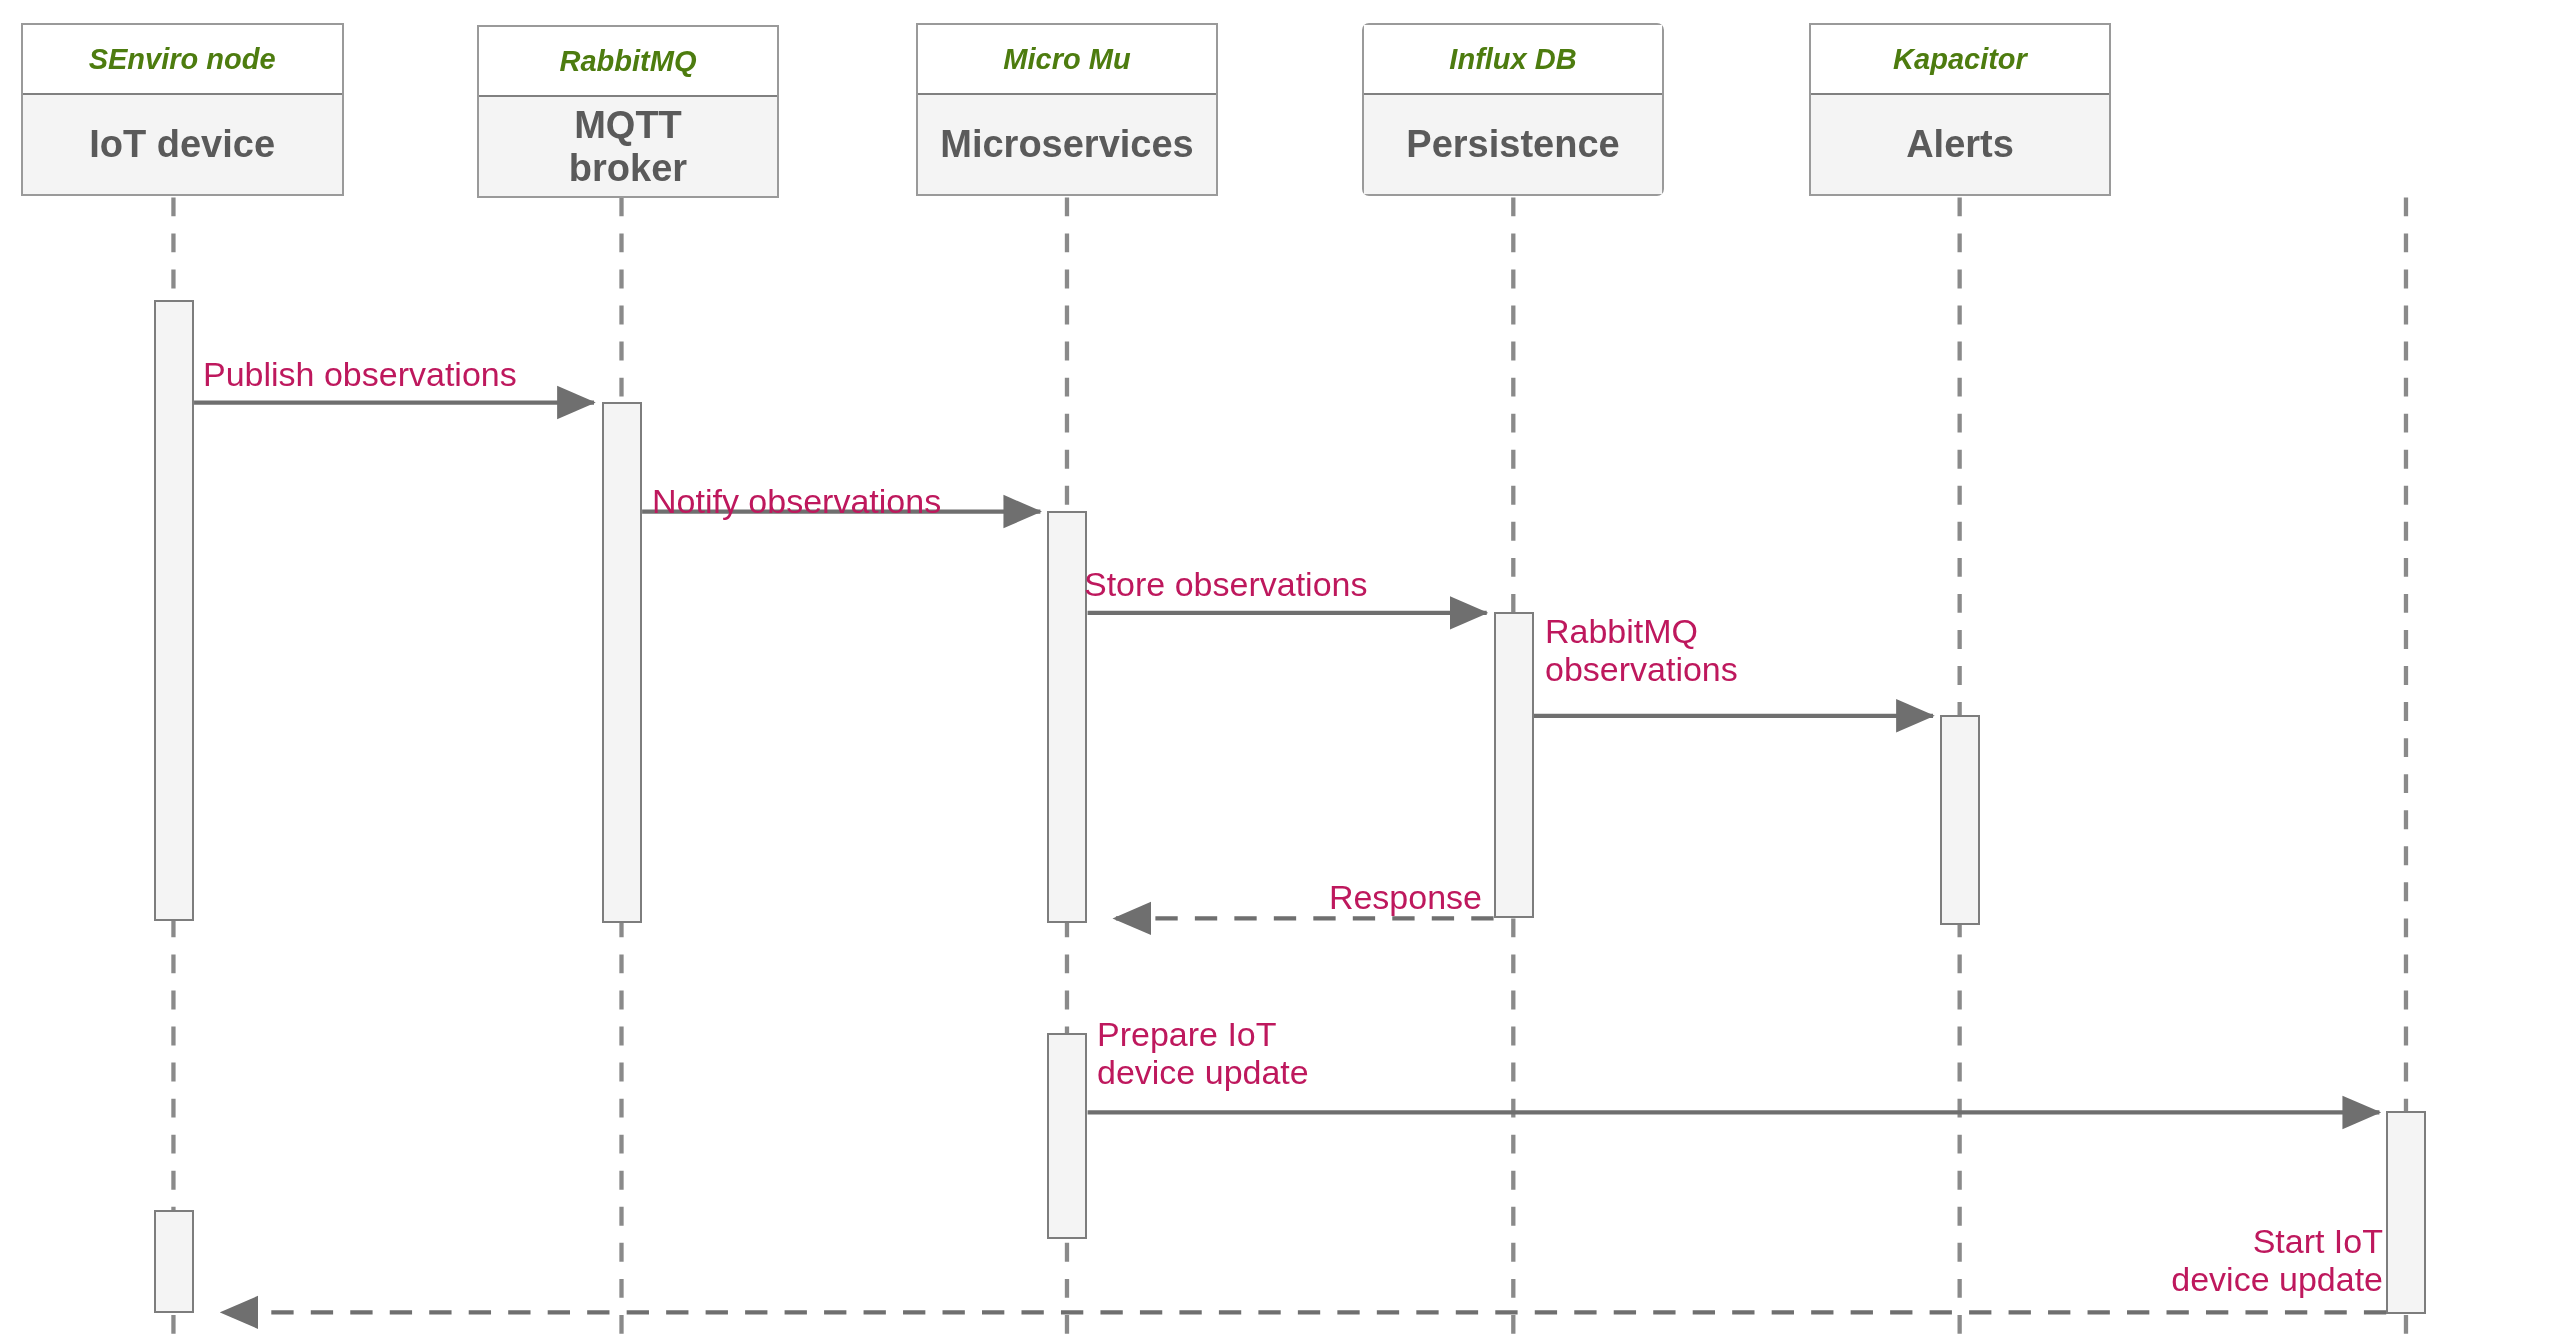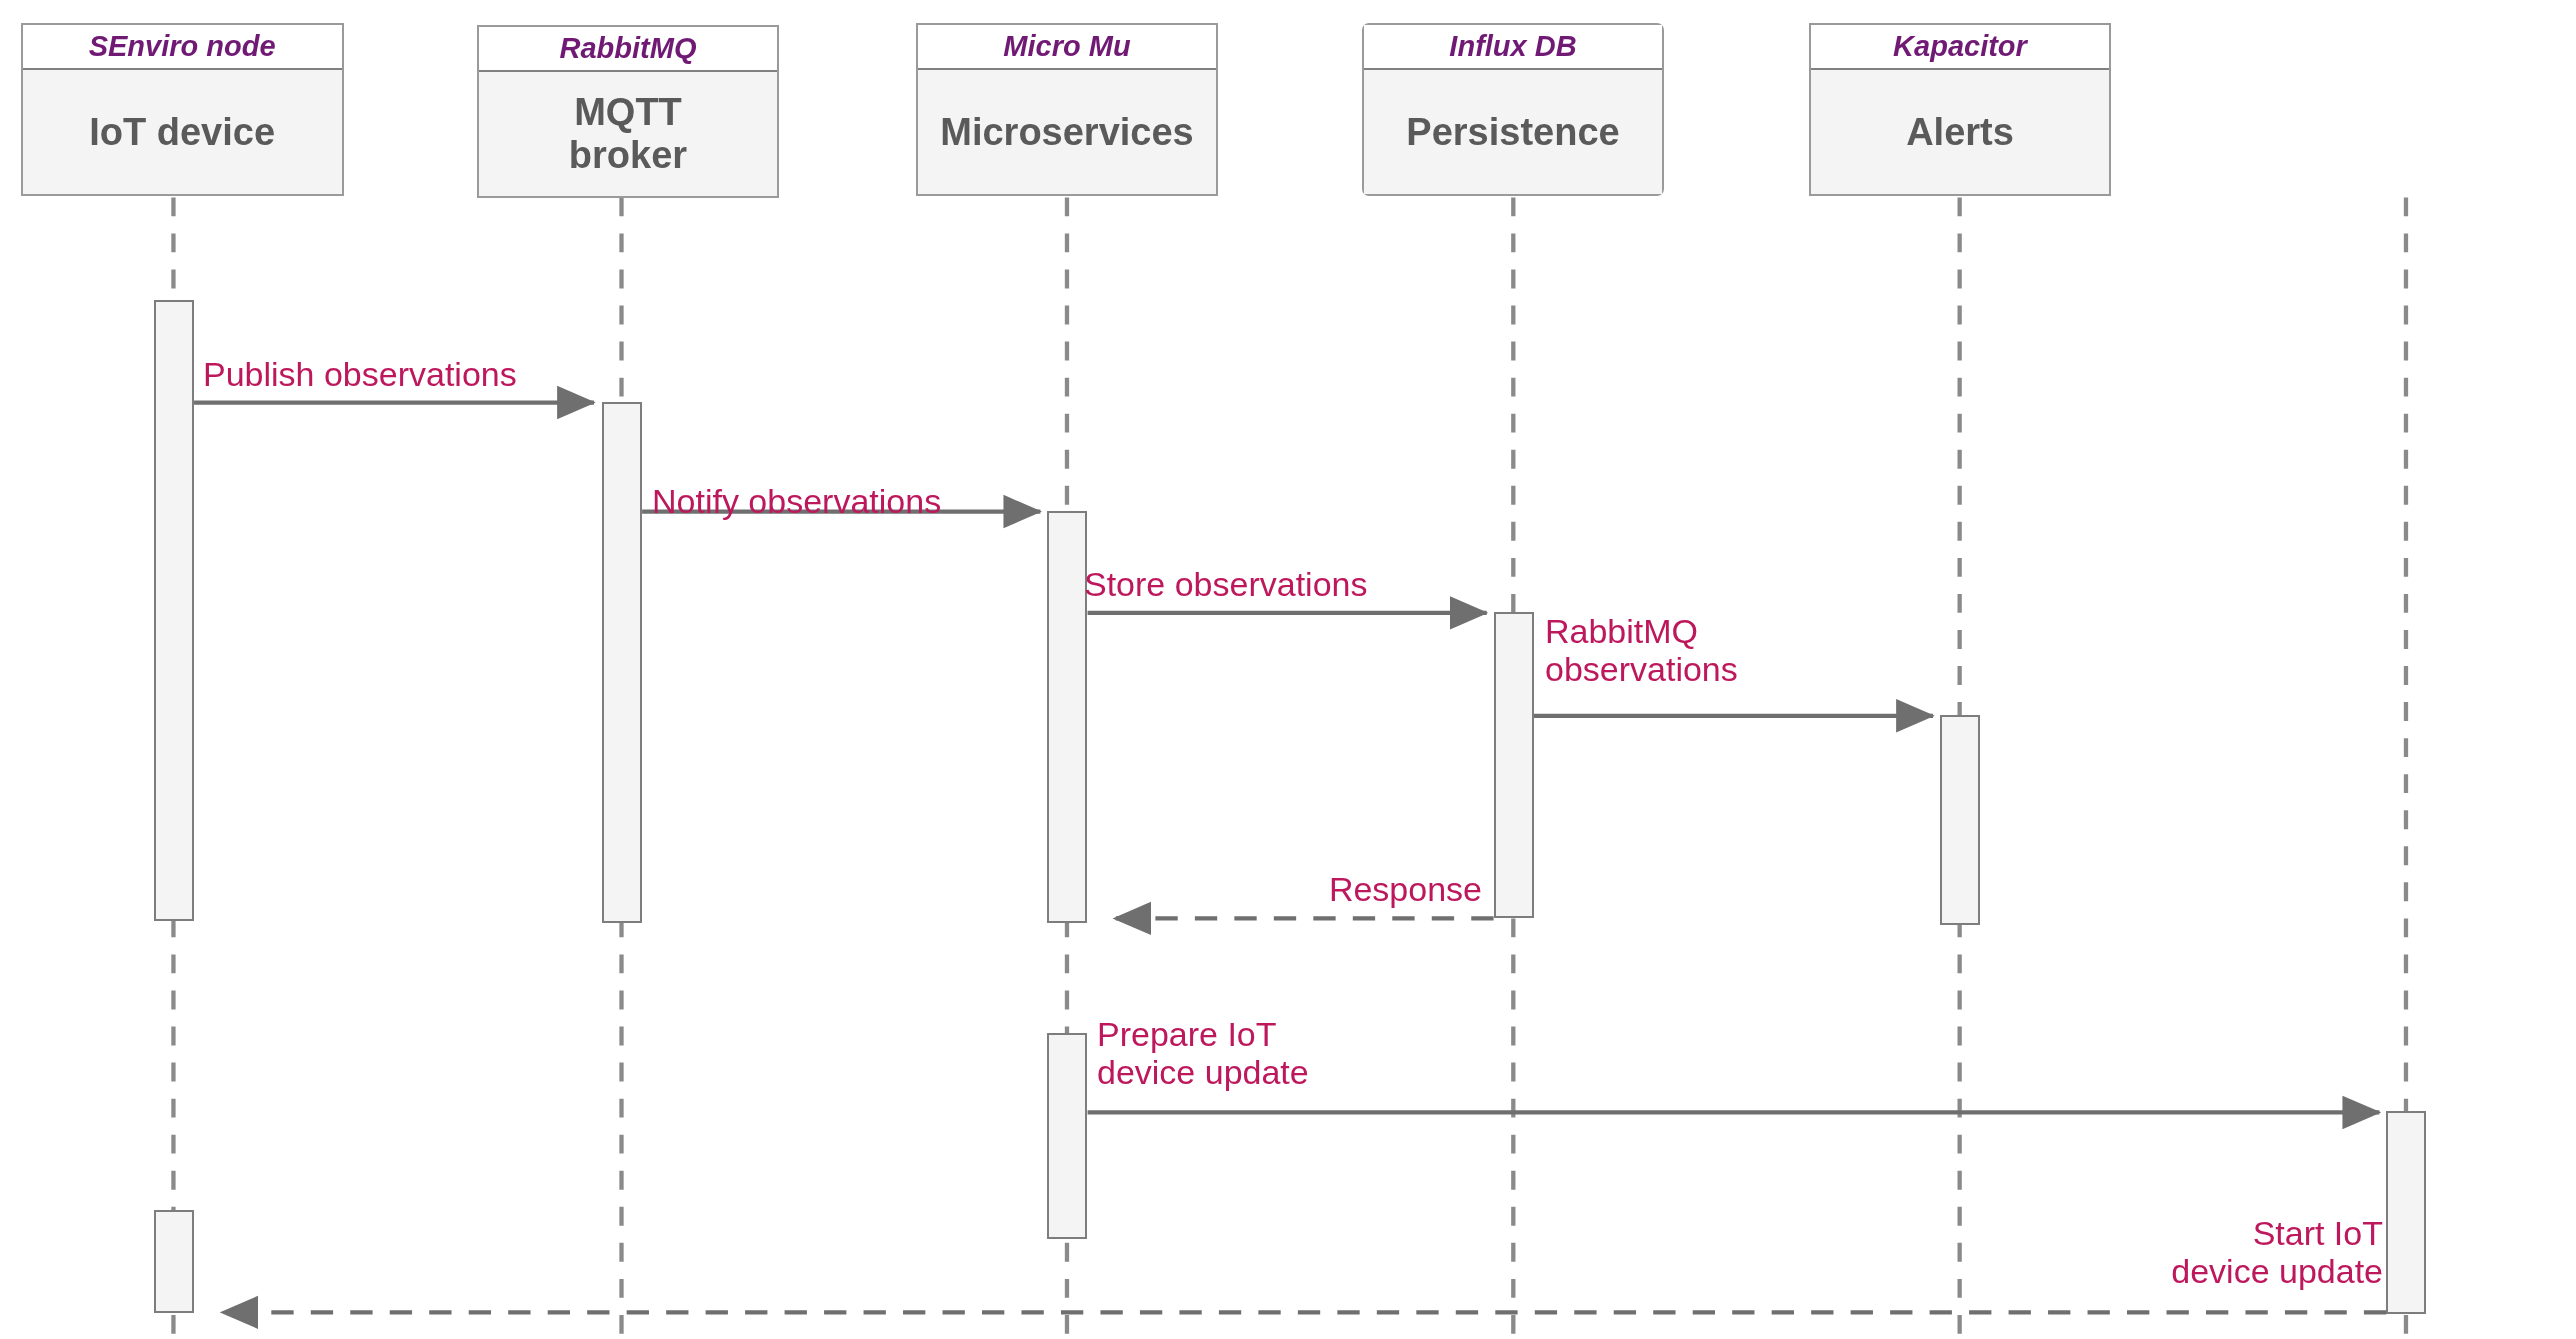--- a/index.html
+++ b/index.html
@@ -31,29 +31,29 @@
     box-sizing: border-box;
     border: 2.6px solid #9a9a9a;
     background: #ffffff;
     display: flex;
     flex-direction: column;
   }
   .participant .p-stereotype {
     box-sizing: border-box;
     border-bottom: 2.6px solid #808080;
     background: #ffffff;
-    color: #701a75;
+    color: #4d7c0f;
     font-style: italic;
     font-weight: bold;
     font-size: 29px;
     line-height: 1;
     display: flex;
     align-items: center;
     justify-content: center;
-    height: 45px;
+    height: 70px;
     white-space: nowrap;
   }
   .participant .p-name {
     flex: 1 1 auto;
     box-sizing: border-box;
     background: #f4f4f4;
     color: #5a5a5a;
     font-weight: bold;
     font-size: 38px;
     line-height: 1.12;
@@ -74,20 +74,21 @@
   .msg-label {
     position: absolute;
     color: #be185d;
     font-size: 34px;
     line-height: 1.12;
     white-space: pre-line;
     letter-spacing: 0px;
   }
   .msg-label.right {
     text-align: right;
+    margin-top: 8px;
   }
 </style>
 </head>
 <body>
 
 <div id="diagram-root">
 
   <svg id="diagram-svg" viewBox="0 0 3001 1560">
     <defs>
       <marker id="arrowRight" markerWidth="9" markerHeight="9" refX="8.6" refY="4.5" orient="auto" markerUnits="strokeWidth">

